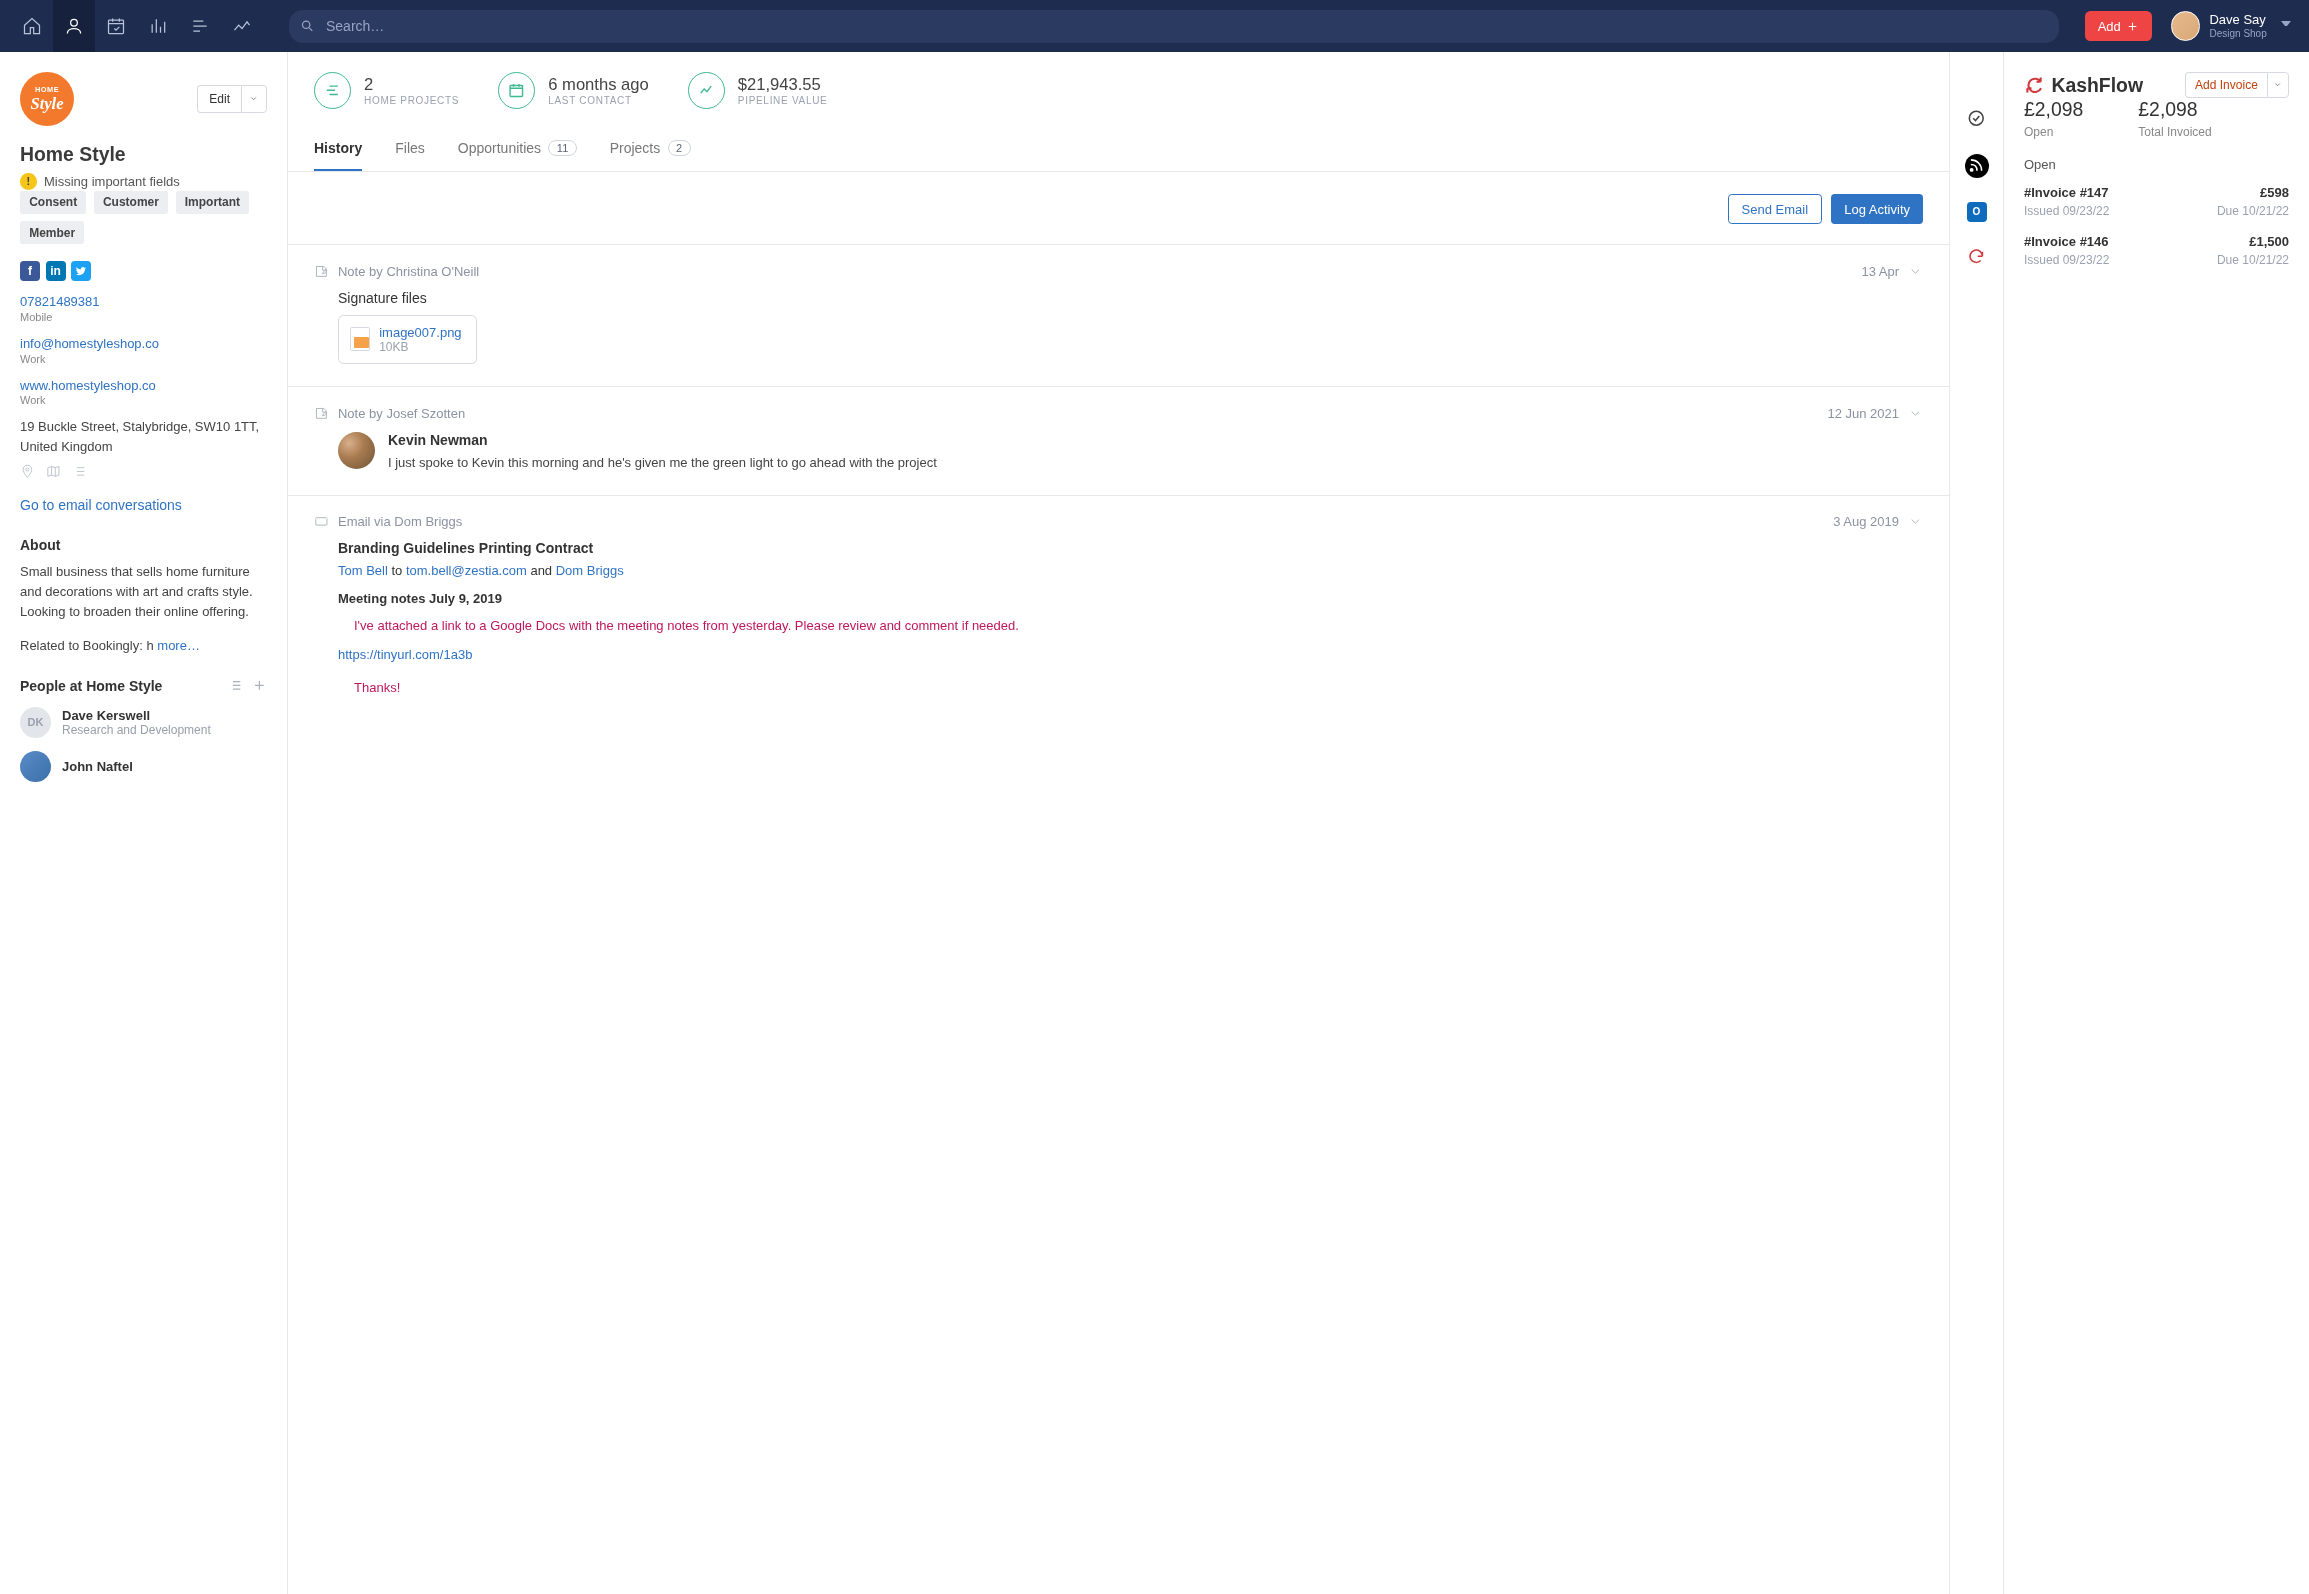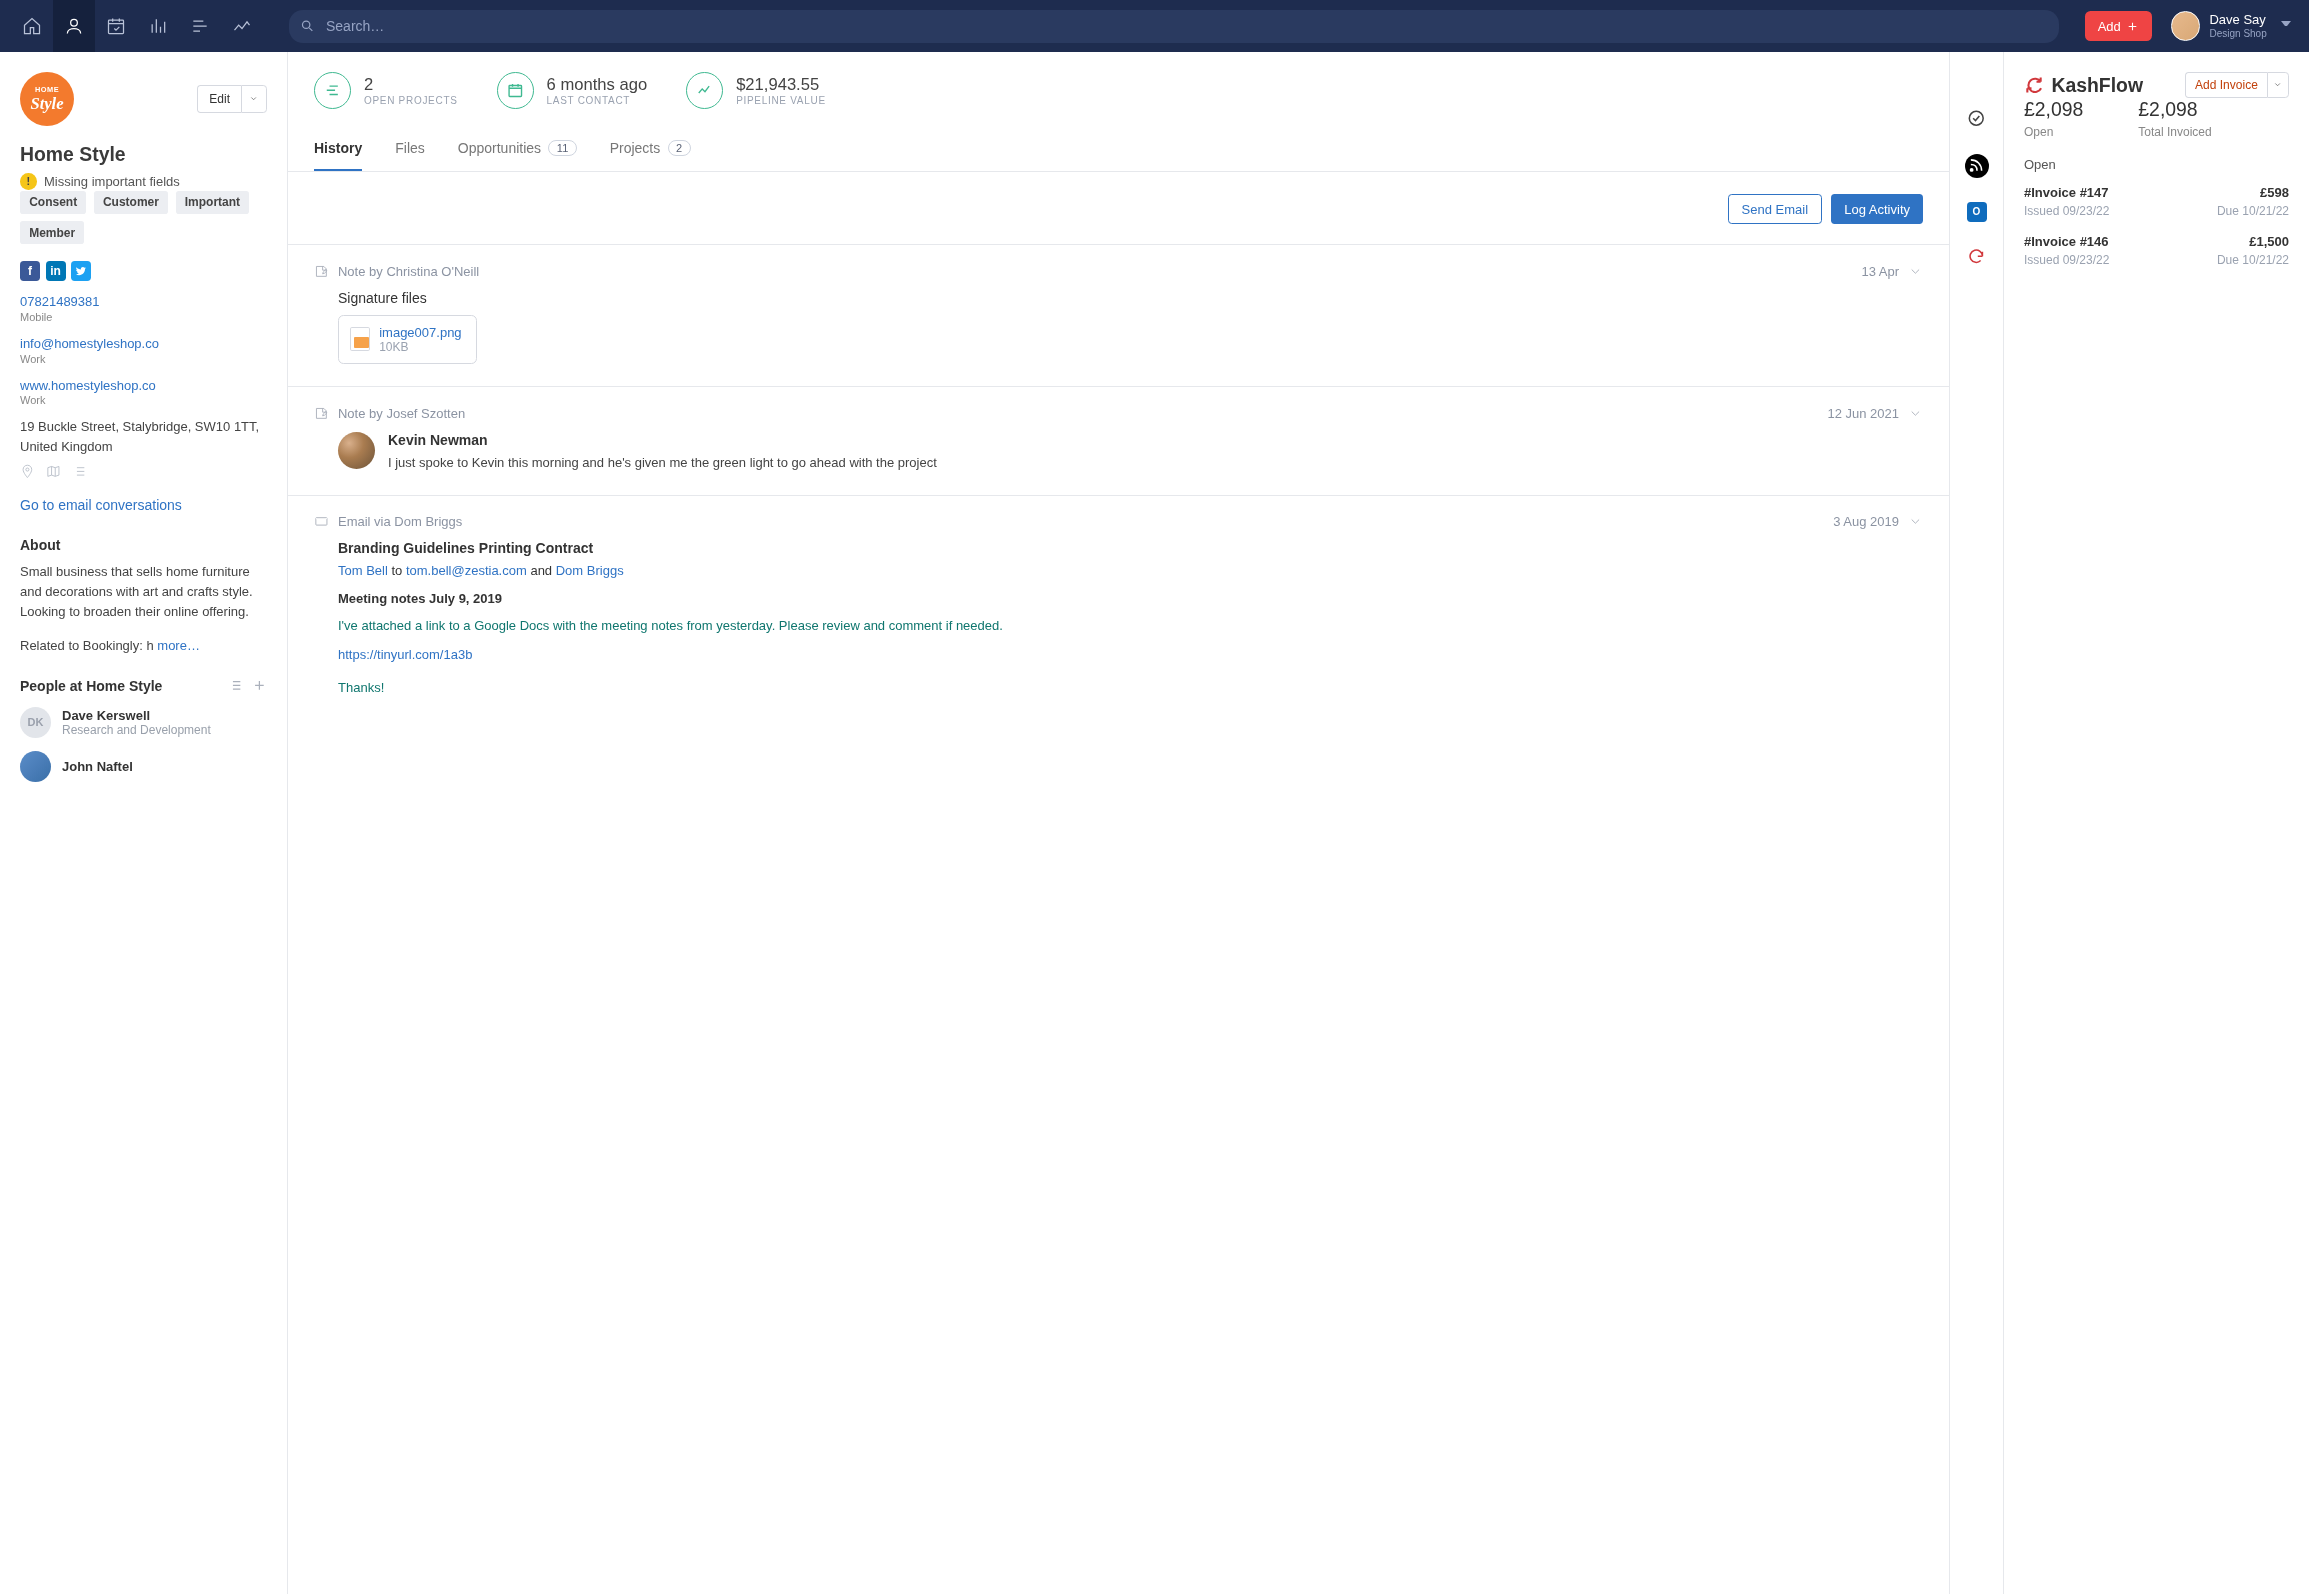--- a/index.html
+++ b/index.html
@@ -163,21 +163,21 @@
 
   .pro-row { display: flex; gap: 13px;}
   .pro-ava { width: 37px; height: 37px; border-radius: 50%; background: radial-gradient(circle at 30% 30%, #d9b08c, #a97c50 40%, #6b5238); flex-shrink:0;}
   .pro-name { font-weight: 600; font-size: 14px; color: #333;}
   .pro-text { color: #444; margin-top: 5.5px; line-height: 1.5;}
 
   .email-subj { font-weight: 600; font-size: 14px; color: #333; margin-bottom: 7.4px;}
   .email-recip { font-size: 13px; margin-bottom: 13px;}
   .email-recip a { color: #2f73c4; text-decoration: none;}
   .email-h2 { font-weight: 600; margin-bottom: 9.2px;}
-  .email-p { color: #0f766e; line-height: 1.55; margin-bottom: 11px;}
+  .email-p { color: #be185d; line-height: 1.55; margin-bottom: 11px; margin-left: 16px;}
   .email-link { color: #2f73c4; text-decoration: none;}
 
   
   .rail-ic { width: 22px; height: 22px; display:flex;align-items:center;justify-content:center; cursor:pointer; color:#444;}
   .rail-ic svg { width: 18.5px; height: 18.5px; stroke: currentColor; fill: none; stroke-width: 2;}
   .rail-ic.pill { width: 24px; height: 24px; border-radius: 50%;}
   .rail-black { background: #000; color:#fff;}
   .rail-outlook { background: #0f6cbd; color:#fff; border-radius: 3.7px; width: 20px; height: 20px; display:flex;align-items:center;justify-content:center;font-size:10px;font-weight:700;}
   .rail-sync { color:#d1383c;}
 
@@ -371,21 +371,21 @@
 
     <div class="stats-row">
       <div class="stat">
         <div class="stat-ic">
             <svg viewBox="0 0 24 24">
               <path d="M8 6h12M4 12h12M8 18h12"></path>
             </svg>
           </div>
         <div>
           <div class="val">2</div>
-          <div class="lbl">OPEN PROJECTS</div>
+          <div class="lbl">HOME PROJECTS</div>
         </div>
       </div>
       <div class="stat">
         <div class="stat-ic">
             <svg viewBox="0 0 24 24">
               <rect x="3" y="5" width="18" height="16" rx="1"></rect>
               <path d="M3 9h18M8 3v4M16 3v4"></path>
             </svg>
           </div>
         <div>

